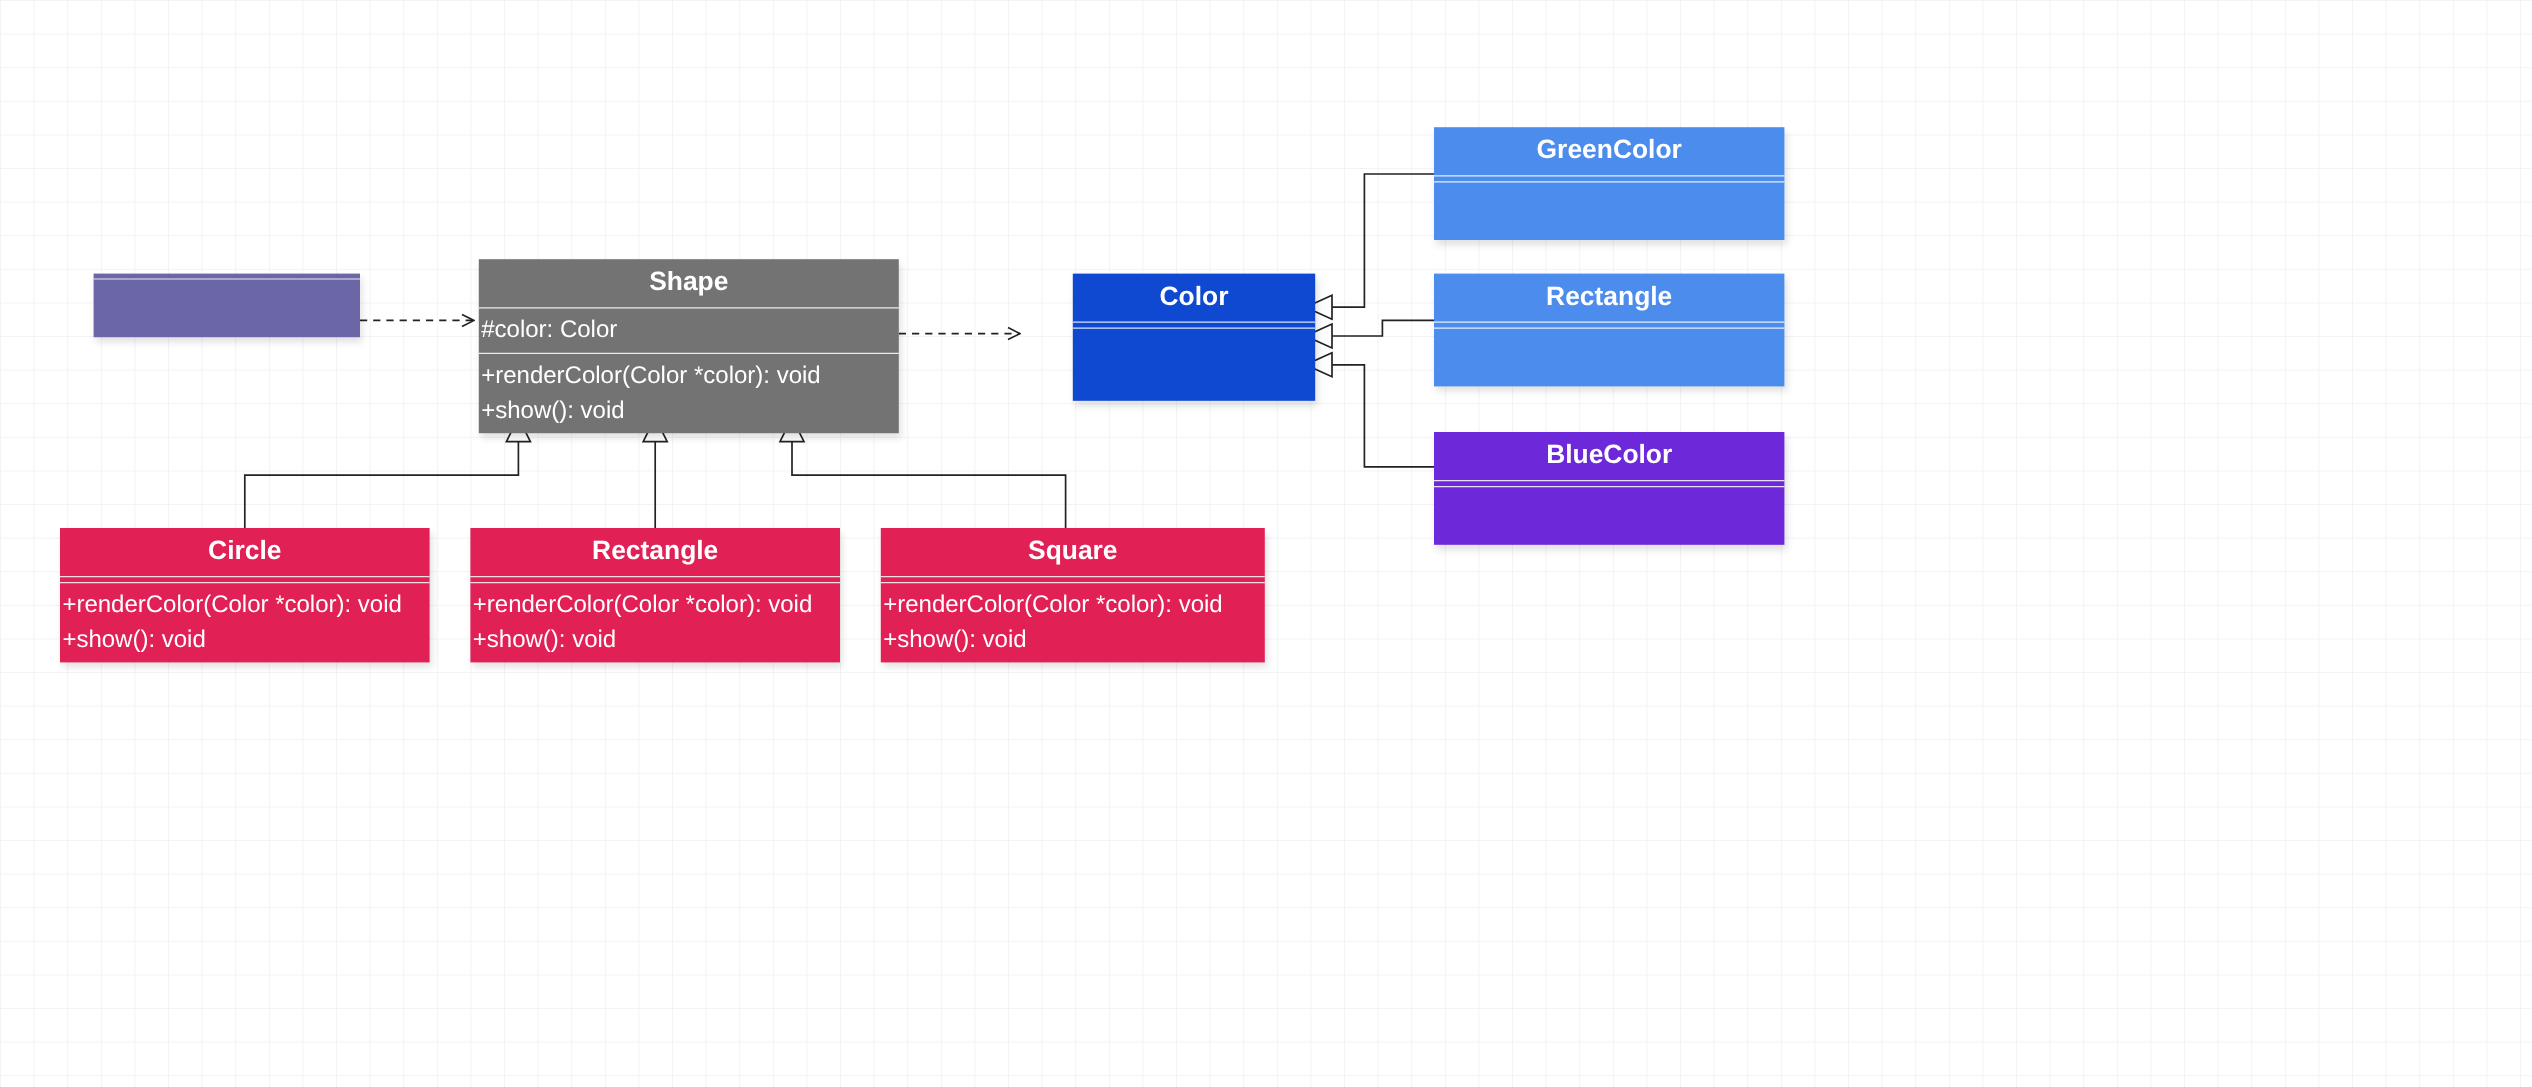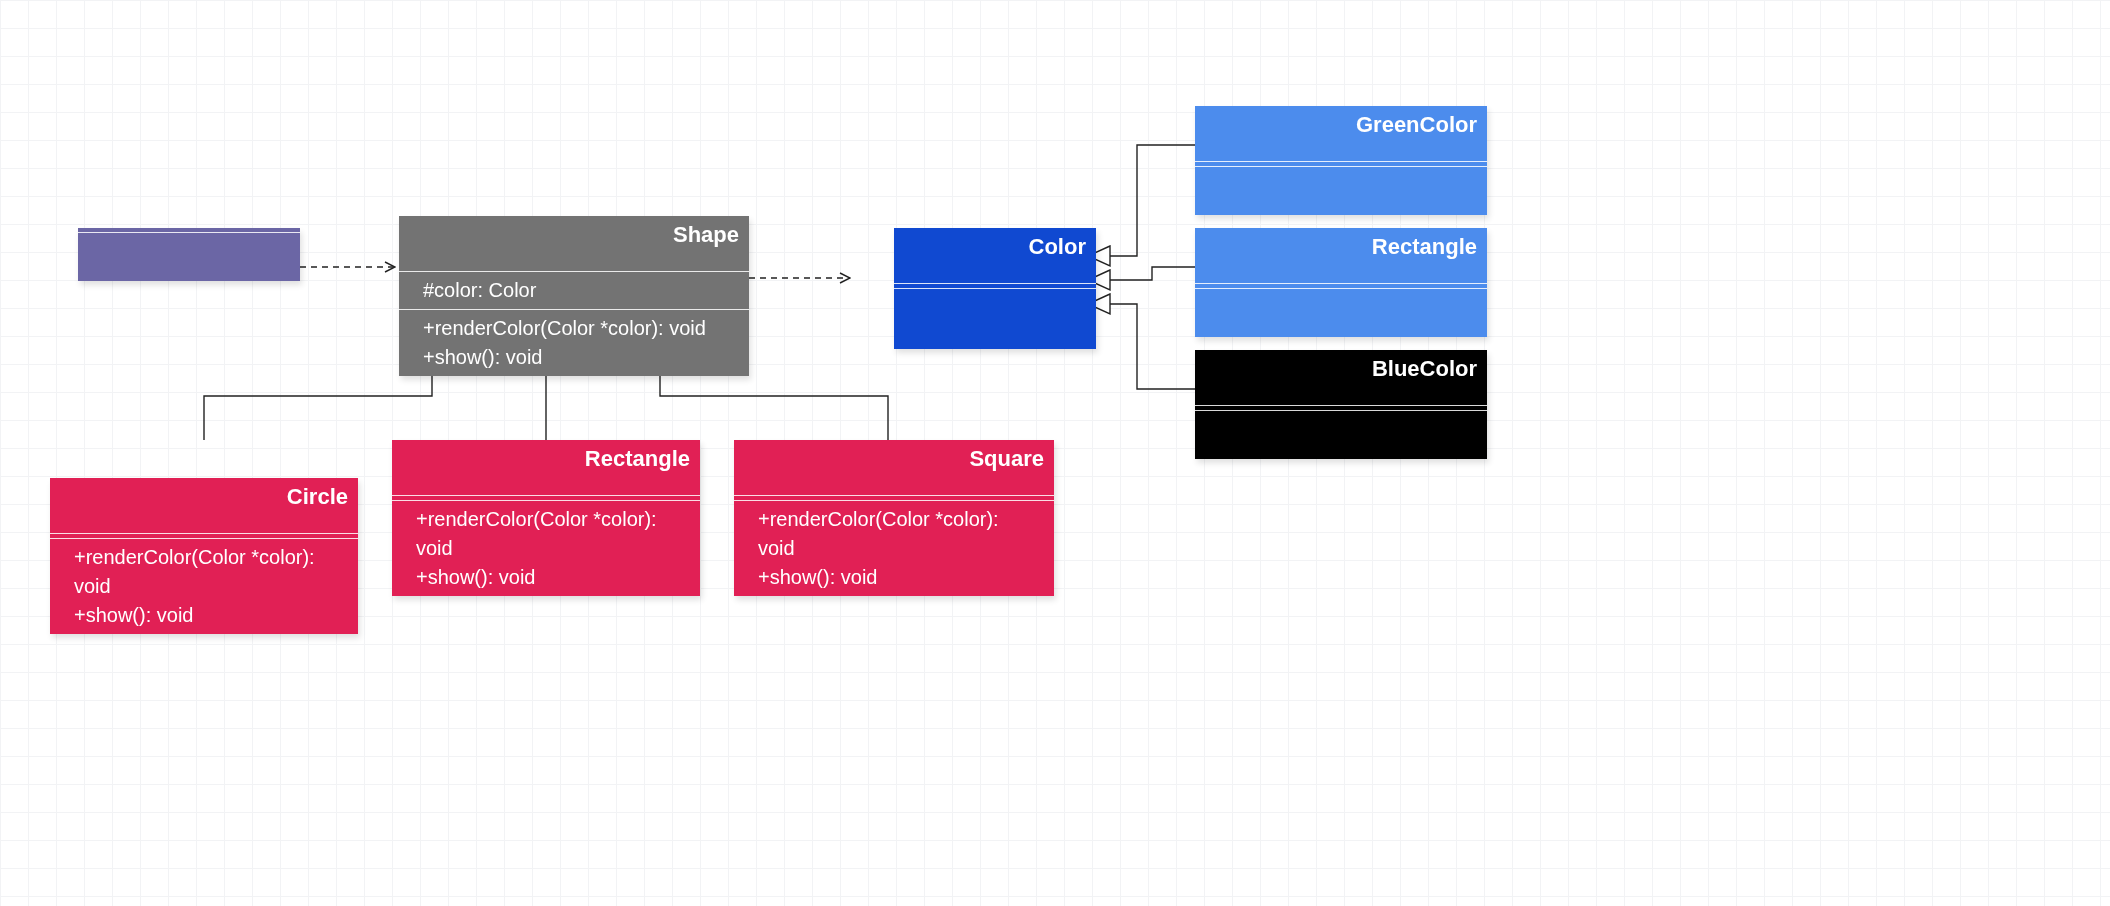--- a/index.html
+++ b/index.html
@@ -16,29 +16,29 @@
     overflow: hidden;
   }
   svg { display: block; }
   .uml-box {
     position: absolute;
     box-sizing: border-box;
     color: #ffffff;
     box-shadow: 2px 4px 6px rgba(0,0,0,0.12);
   }
   .uml-title {
-    text-align: right;
+    text-align: center;
     font-weight: 700;
     font-size: 22px;
-    padding: 6px 10px 23px 10px;
+    padding: 6px 10px 8px 10px;
     border-bottom: 1px solid rgba(255,255,255,0.85);
   }
   .uml-attrs, .uml-ops {
     font-size: 20px;
-    padding: 4px 24px;
+    padding: 4px 2px;
     line-height: 1.45;
   }
   .uml-attrs { border-bottom: 1px solid rgba(255,255,255,0.85); }
   .uml-attrs:empty { min-height: 4px; padding-top:0; padding-bottom:0; }
   .uml-ops:empty { min-height: 40px; }
   .uml-ops.tall { min-height: 52px; }
 </style>
 </head>
 <body>
 
@@ -90,21 +90,21 @@
     <div class="uml-box" style="left: 399px; top: 216px; width: 350px; background: #737373;">
       <div class="uml-title">Shape</div>
       <div class="uml-attrs">
         <div>#color: Color</div>
       </div>
       <div class="uml-ops">
         <div>+renderColor(Color *color): void</div>
         <div>+show(): void</div>
       </div>
     </div>
-    <div class="uml-box" style="left: 50px; top: 440px; width: 308px; background: rgb(225, 32, 85); margin-top: 38px;">
+    <div class="uml-box" style="left: 50px; top: 440px; width: 308px; background: rgb(225, 32, 85);">
       <div class="uml-title">Circle</div>
       <div class="uml-attrs"></div>
       <div class="uml-ops">
         <div>+renderColor(Color *color): void</div>
         <div>+show(): void</div>
       </div>
     </div>
     <div class="uml-box" style="left: 392px; top: 440px; width: 308px; background: rgb(225, 32, 85);">
       <div class="uml-title">Rectangle</div>
       <div class="uml-attrs"></div>
@@ -129,18 +129,18 @@
     <div class="uml-box" style="left: 1195px; top: 106px; width: 292px; background: rgb(76, 140, 237);">
       <div class="uml-title">GreenColor</div>
       <div class="uml-attrs"></div>
       <div class="uml-ops"></div>
     </div>
     <div class="uml-box" style="left: 1195px; top: 228px; width: 292px; background: rgb(76, 140, 237);">
       <div class="uml-title">Rectangle</div>
       <div class="uml-attrs"></div>
       <div class="uml-ops"></div>
     </div>
-    <div class="uml-box" style="left: 1195px; top: 350px; width: 292px; background: #000000;">
+    <div class="uml-box" style="left: 1195px; top: 360px; width: 292px; background: #6d28d9;">
       <div class="uml-title">BlueColor</div>
       <div class="uml-attrs"></div>
       <div class="uml-ops"></div>
     </div>
   </div>
 
 </body></html>

